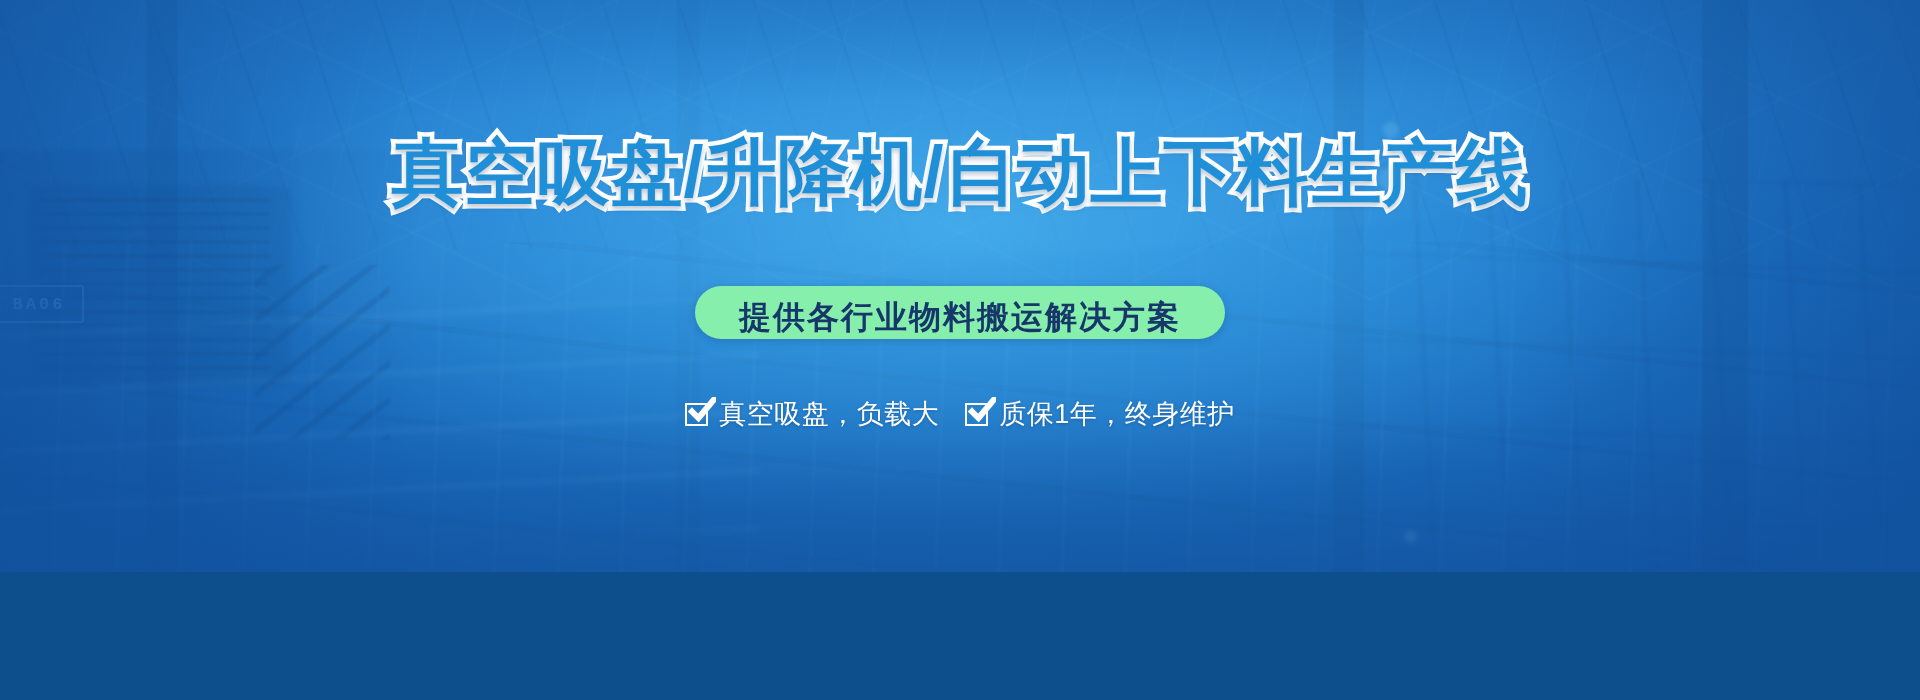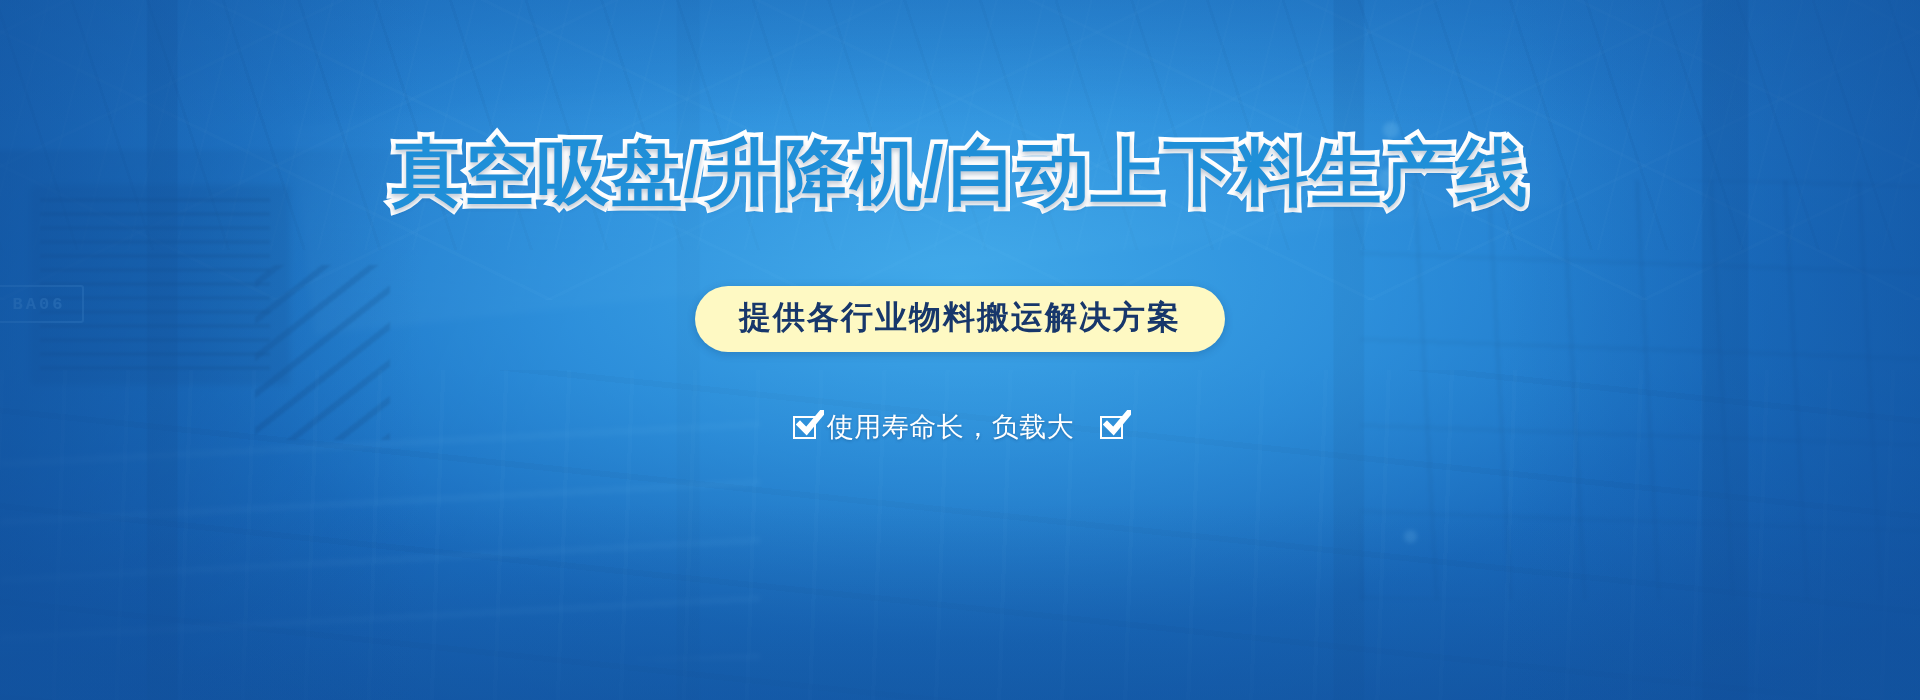--- a/index.html
+++ b/index.html
@@ -8,21 +8,21 @@
     padding: 0;
     background: #0d4f8c;
   }
   body {
     font-family: "Liberation Sans", "DejaVu Sans", sans-serif;
   }
 
   .banner {
     position: relative;
     width: 1920px;
-    height: 700px;
+    height: 572px;
     overflow: hidden;
     background: #2a8fd4;
     text-align: center;
   }
 
   
   .photo-layer {
     position: absolute;
     inset: 0;
     overflow: hidden;
@@ -239,27 +239,27 @@
     -webkit-text-stroke: 9px #ffffff;
     paint-order: stroke fill;
     text-shadow: 0 3px 5px rgba(8,48,95,0.28);
   }
 
   .badge-row {
     margin-top: 30px;
   }
   .badge {
     display: inline-block;
-    background: #fef9c3;
+    background: #86efac;
     color: #17376b;
     font-size: 32px;
     font-weight: 700;
     letter-spacing: 2px;
     line-height: 1;
-    padding: 15px 44px 19px;
+    padding: 15px 44px 6px;
     border-radius: 34px;
     white-space: nowrap;
     box-shadow: 0 2px 8px rgba(10,45,90,0.22);
   }
 
   .features {
     margin-top: 62px;
     display: flex;
     align-items: center;
     gap: 26px;
@@ -336,28 +336,29 @@
 
     <div class="features">
 
       <div class="feature">
         <span class="check-icon">
           <span class="box"></span>
           <svg class="tick" viewBox="0 0 28 28" aria-hidden="true">
             <path d="M4 14.5 L10.5 21 L26 2.5" fill="none" stroke="#ffffff" stroke-width="6" stroke-linecap="square" stroke-linejoin="miter"></path>
           </svg>
         </span>
-        <span class="feature-label">使用寿命长，负载大</span>
+        <span class="feature-label">真空吸盘，负载大</span>
       </div>
 
 
       <div class="feature">
         <span class="check-icon">
           <span class="box"></span>
           <svg class="tick" viewBox="0 0 28 28" aria-hidden="true">
             <path d="M4 14.5 L10.5 21 L26 2.5" fill="none" stroke="#ffffff" stroke-width="6" stroke-linecap="square" stroke-linejoin="miter"></path>
           </svg>
         </span>
+        <span class="feature-label">质保1年，终身维护</span>
       </div>
 
     </div>
   </div>
 </div>
 
 </body></html>

